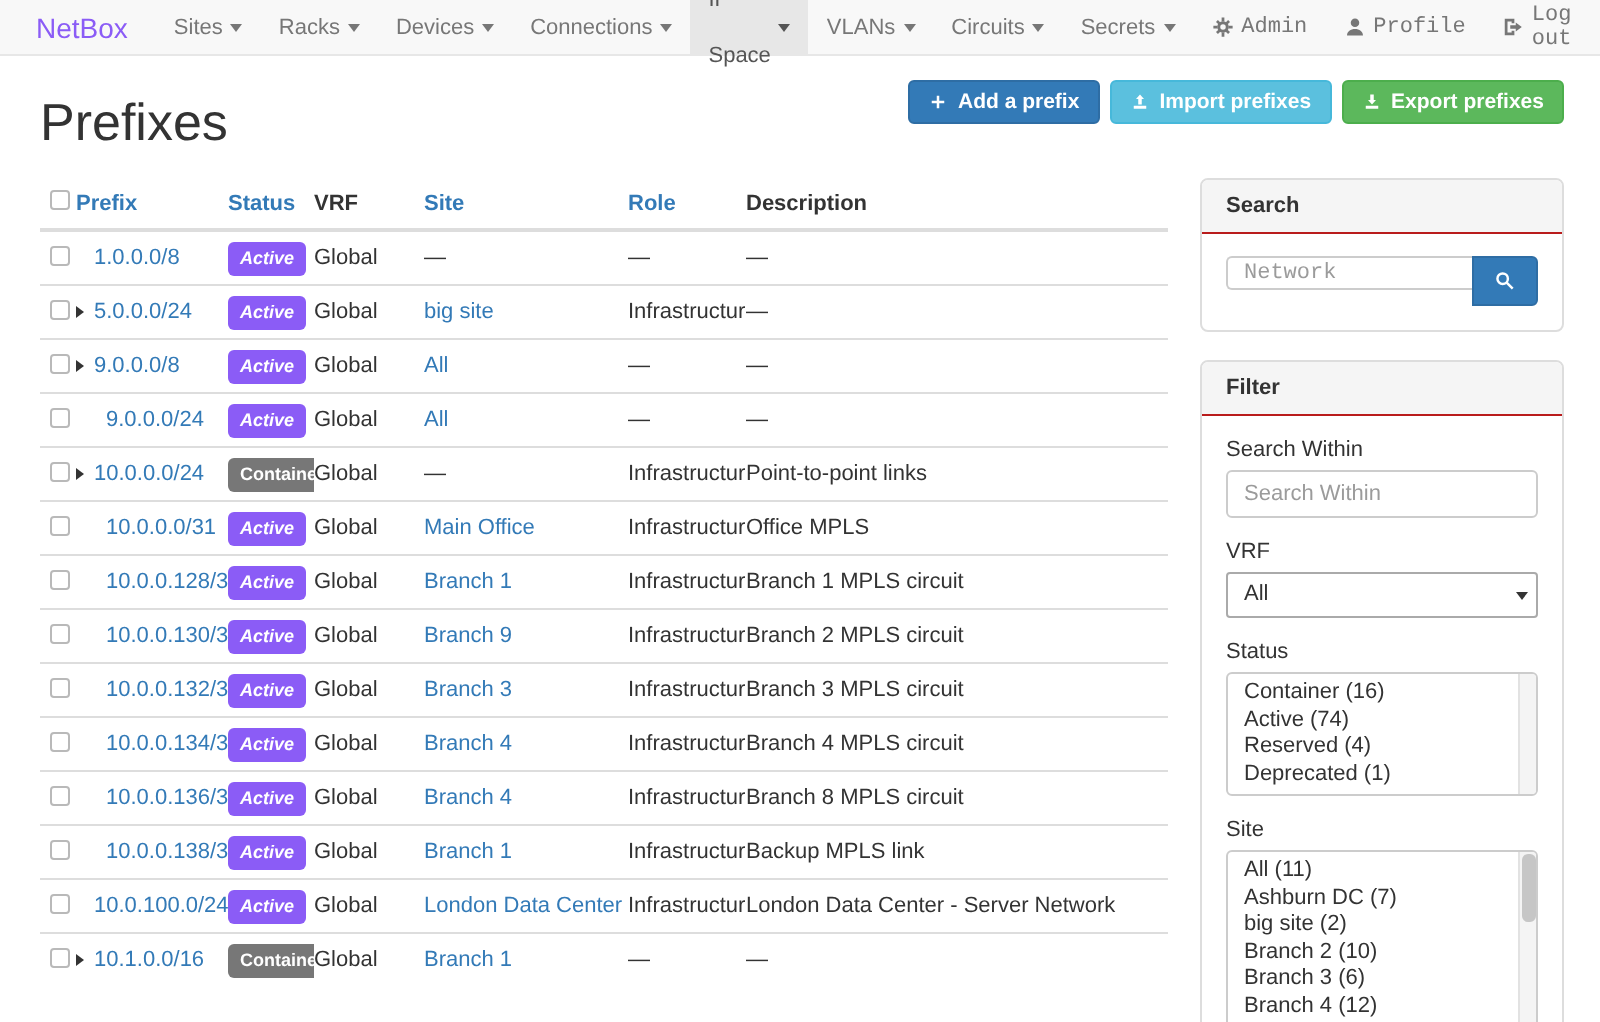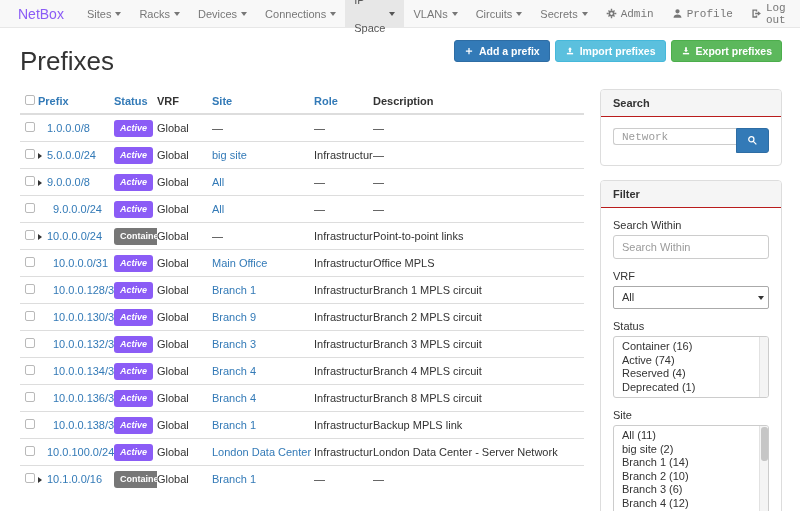--- a/index.html
+++ b/index.html
@@ -350,22 +350,22 @@
                 <div class="ms-option">Active (74)</div>
                 <div class="ms-option">Reserved (4)</div>
                 <div class="ms-option">Deprecated (1)</div>
                 <div class="ms-scroll"></div>
               </div>
             </div>
             <div class="field-site">
               <div class="filter-label">Site</div>
               <div class="multiselect">
                 <div class="ms-option">All (11)</div>
+                <div class="ms-option">Ashburn DC (7)</div>
                 <div class="ms-option">big site (2)</div>
-                <div class="ms-option">Branch 1 (14)</div>
                 <div class="ms-option">Branch 2 (10)</div>
                 <div class="ms-option">Branch 3 (6)</div>
                 <div class="ms-option">Branch 4 (12)</div>
                 <div class="ms-scroll">
                   <div class="ms-thumb"></div>
                 </div>
               </div>
             </div>
           </div>
       </div>

